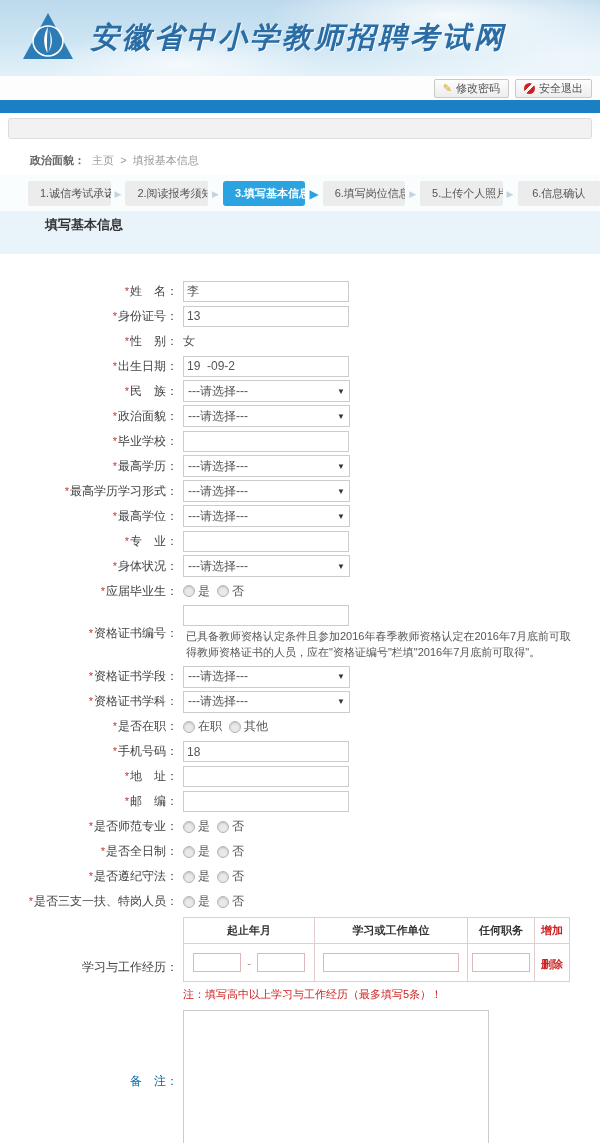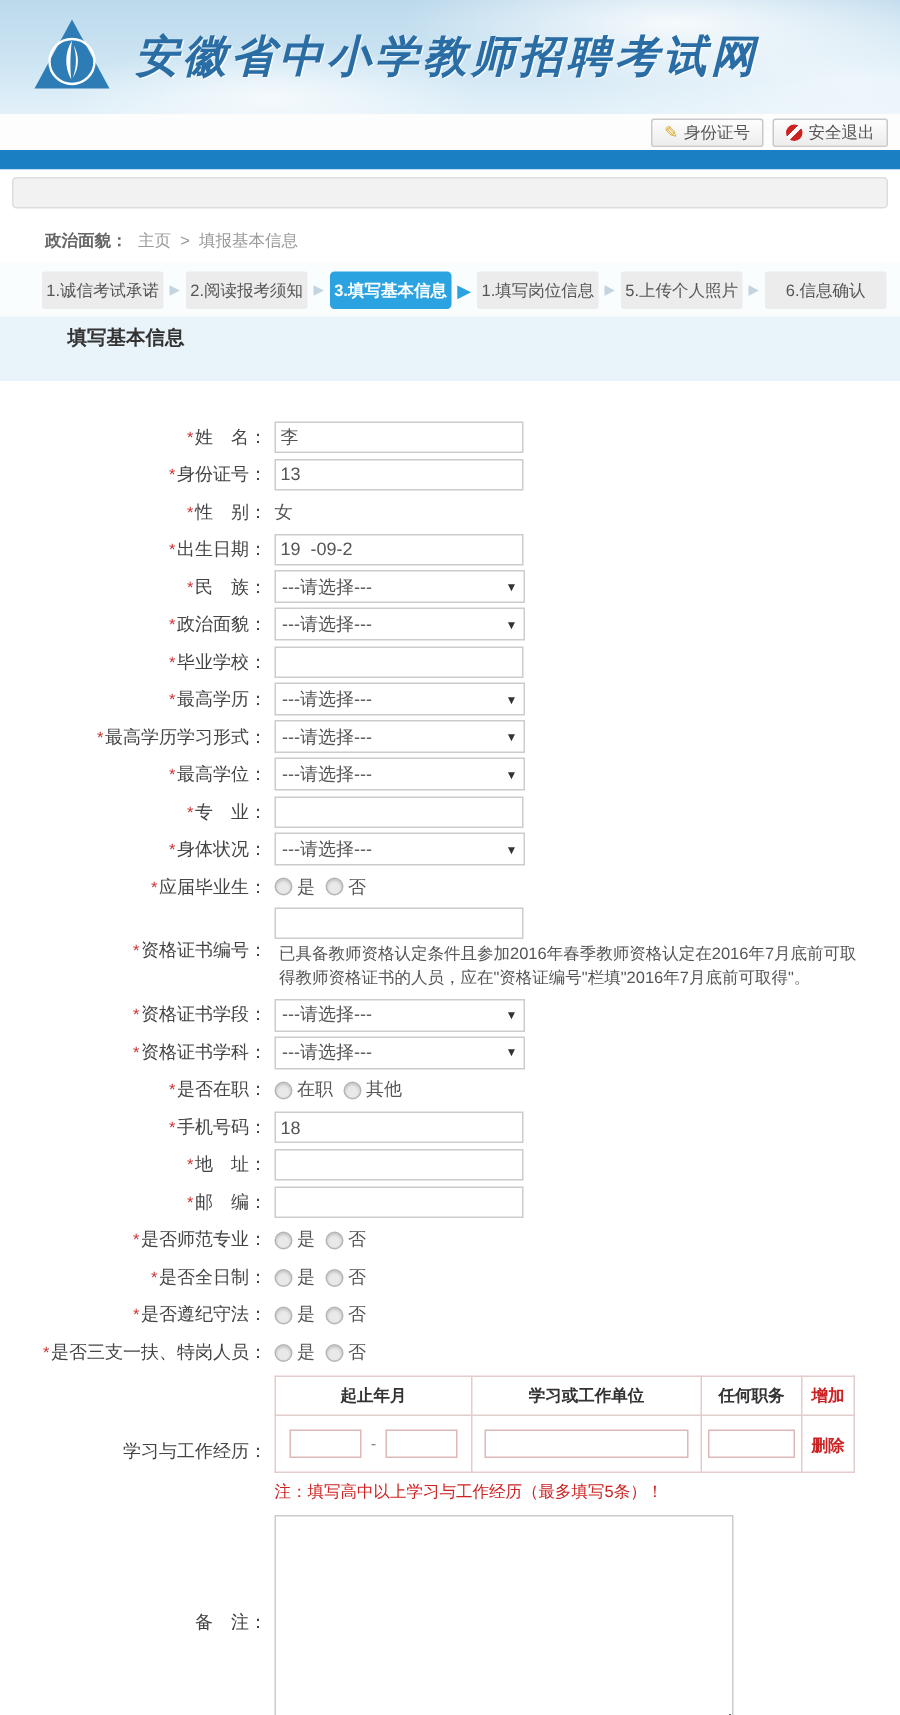--- a/index.html
+++ b/index.html
@@ -59,21 +59,21 @@
   
   .breadcrumb{padding:9px 0 7px 30px;font-size:11px;color:#999;}
   .bc-prefix{font-weight:bold;color:#666;margin-right:4px;}
   .bc-link{color:#999;text-decoration:none;cursor:pointer;}
   .bc-sep{margin:0 3px;}
 
   
   .steps{display:flex;align-items:center;padding:6px 0 5px 28px;gap:4px;background:#fafdfe;}
   .step{
     width:81px;text-align:center;font-size:11px;
-    padding:5px 0;background:#ececec;color:#555;
+    padding:5px 12px;background:#ececec;color:#555;
     border-radius:2px;cursor:pointer;white-space:nowrap;overflow:hidden;
   }
   .step.active{background:#2aa3e0;color:#fff;border-radius:3px;font-weight:bold;}
   .step-arrow{font-size:9px;color:#c3d4de;flex-shrink:0;}
   .step-arrow.active{color:#2aa3e0;font-size:12px;}
 
   .title-band{background:#e9f3fa;padding:5px 0 20px 45px;font-size:13px;font-weight:bold;color:#333;}
 
   
   .form{padding-top:26px;background:#fff;}
@@ -111,21 +111,21 @@
   table.exp td{padding:9px 4px;text-align:center;}
   .col-dates{width:126px;} .col-unit{width:148px;} .col-duty{width:62px;} .col-act{width:30px;}
   .mini-input{border:1px solid #dcb8b8;height:15px;font-size:11px;font-family:inherit;color:#555;}
   .in-ys{width:42px;} .in-unit{width:130px;} .in-duty{width:52px;}
   .rng-sep{margin:0 2px;color:#888;font-size:11px;}
   .red-link{color:#cc2222;font-size:11px;font-weight:bold;text-decoration:none;cursor:pointer;}
   .exp-note{margin:5px 0 6px 183px;font-size:11px;color:#cc2222;}
 
   
   .remark-row{display:flex;align-items:center;margin-top:8px;}
-  .remark-label{width:178px;text-align:right;font-size:12px;color:#404040;flex-shrink:0;}
+  .remark-label{width:178px;text-align:right;font-size:12px;color:#0369a1;flex-shrink:0;}
   .remark-ta{
     margin-left:5px;width:300px;height:136px;
     border:1px solid #ccc;resize:both;
     font-family:"Liberation Sans","DejaVu Sans",sans-serif;font-size:12px;color:#555;
   }
 </style>
 </head>
 <body>
 
 <div class="page">
@@ -136,21 +136,21 @@
       <circle cx="28" cy="31" r="15" fill="none" stroke="#ffffff" stroke-width="1.6"></circle>
       <path d="M28 17 C23 25 23 35 27.5 43 C26.5 33 27 24 28 17 Z" fill="#ffffff"></path>
       <path d="M29 20 C33 27 33 35 28.5 42 C31.5 34 31 26 29 20 Z" fill="#ffffff"></path>
     </svg>
     <div class="site-title">安徽省中小学教师招聘考试网</div>
   </div>
 
   <div class="toolbar">
     <span class="tool-btn">
       <span class="icon-pencil">✎</span>
-      <span>身份证号</span>
+      <span>修改密码</span>
     </span>
     <span class="tool-btn">
       <span class="icon-stop"></span>
       <span>安全退出</span>
     </span>
   </div>
 
   <div class="bluebar"></div>
   <div class="graybar">
     <div class="graybox"></div>
@@ -163,21 +163,21 @@
     <span>填报基本信息</span>
   </div>
 
   <div class="steps">
     <div class="step">1.诚信考试承诺</div>
     <span class="step-arrow">▶</span>
     <div class="step">2.阅读报考须知</div>
     <span class="step-arrow">▶</span>
     <div class="step active">3.填写基本信息</div>
     <span class="step-arrow active">▶</span>
-    <div class="step">1.填写岗位信息</div>
+    <div class="step">6.填写岗位信息</div>
     <span class="step-arrow">▶</span>
     <div class="step">5.上传个人照片</div>
     <span class="step-arrow">▶</span>
     <div class="step">6.信息确认</div>
   </div>
 
   <div class="title-band">填写基本信息</div>
 
   <div class="form">
     <div>

